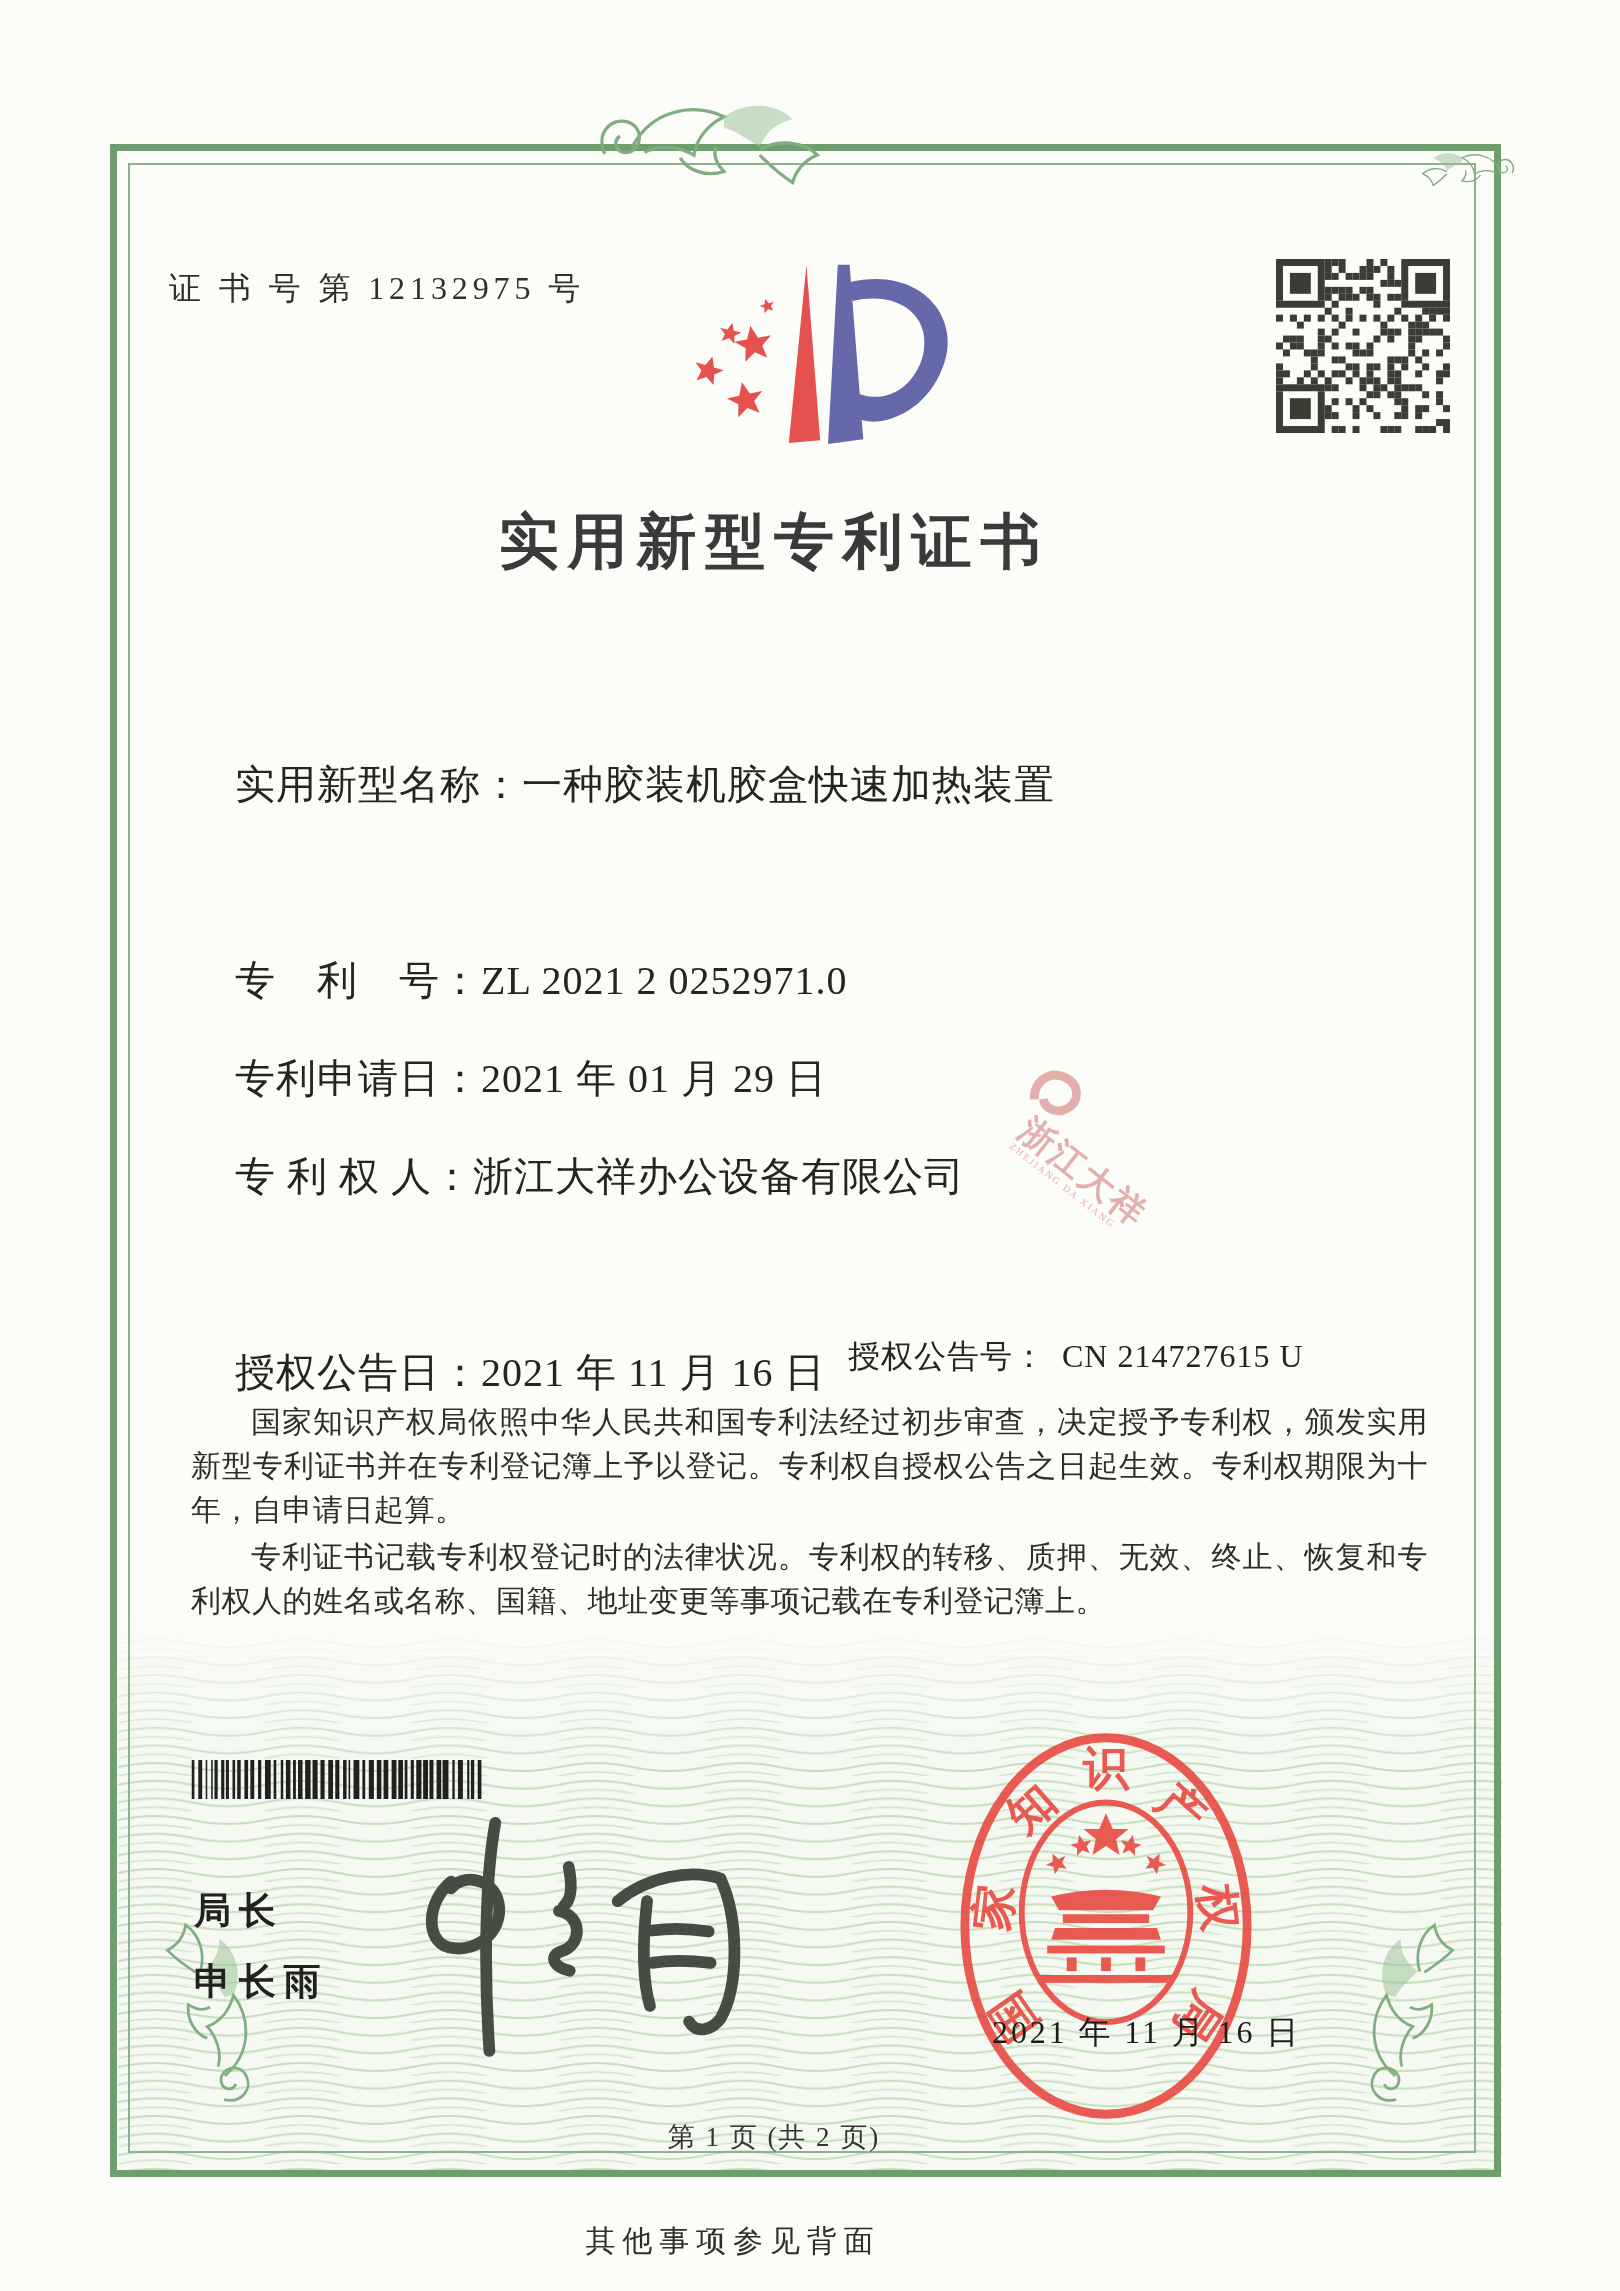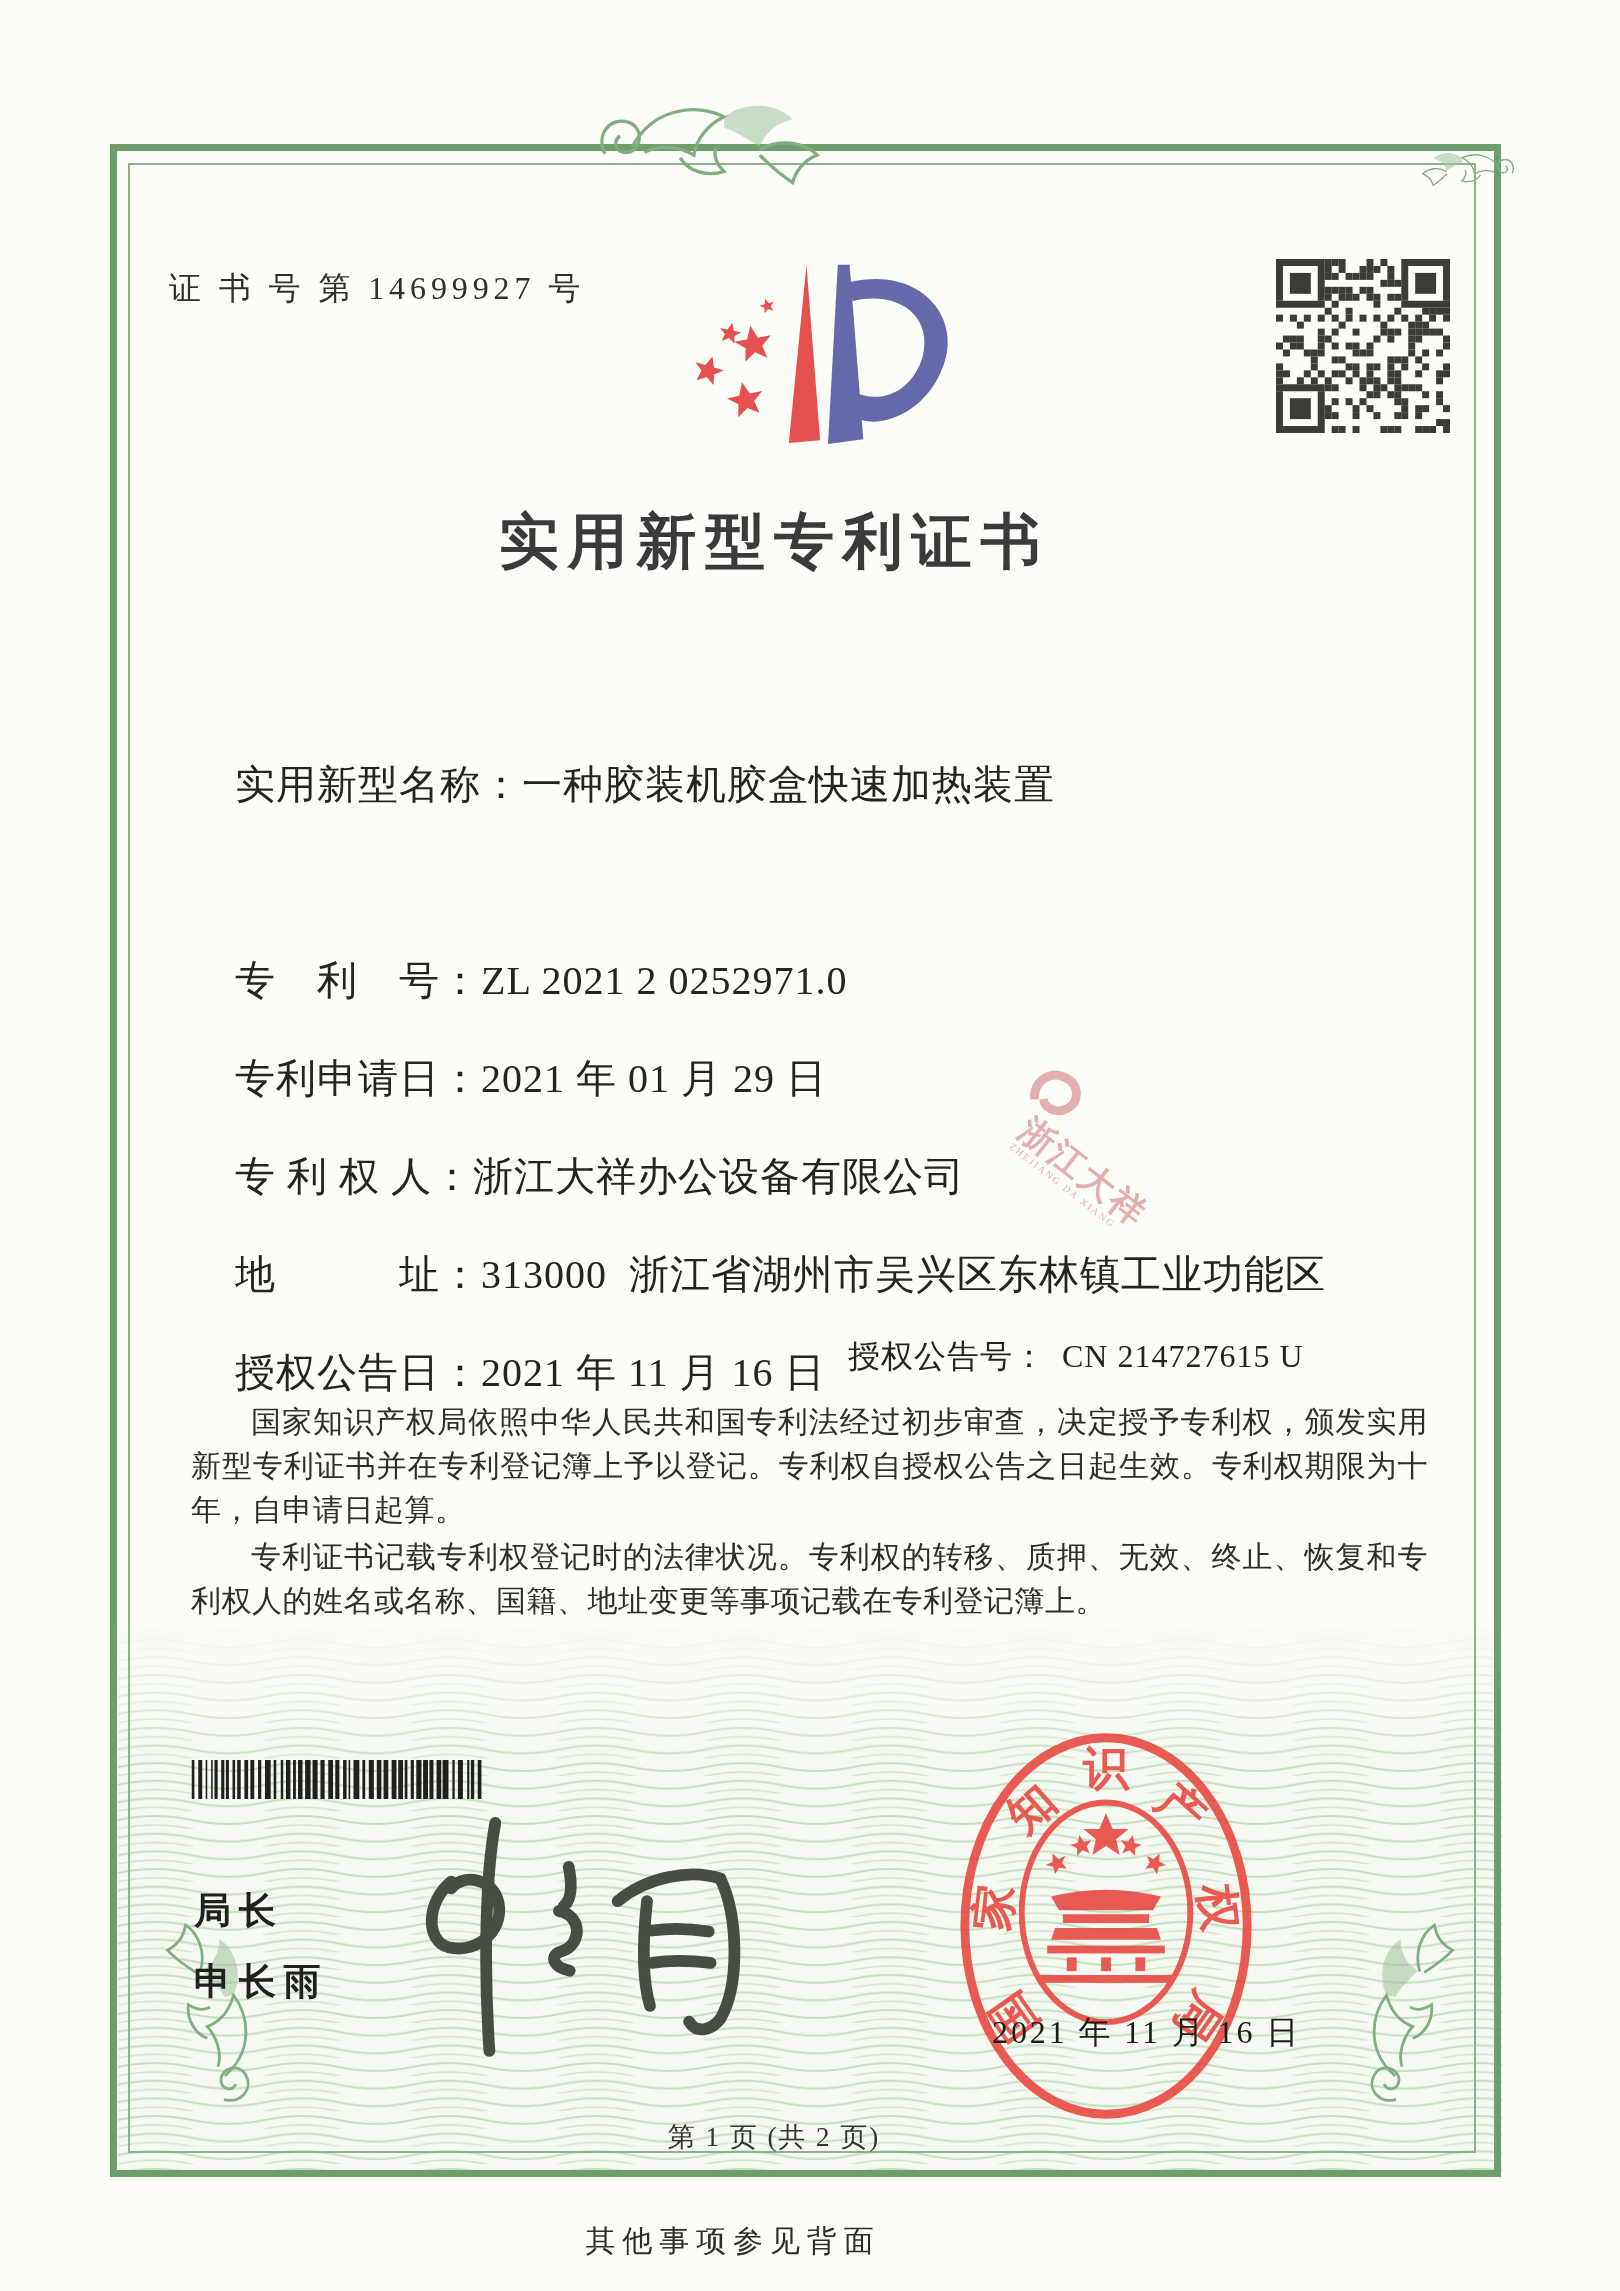--- a/index.html
+++ b/index.html
@@ -80,21 +80,21 @@
   <svg class="abs" style="left:1417px;top:135px;z-index:2;transform:scaleX(-1)" width="98" height="65" viewBox="0 0 170 70">
       <use href="#flourish"></use>
     </svg>
   <svg class="abs" style="left:1306px;top:1965px;z-index:2;transform:rotate(-78deg)" width="196" height="84" viewBox="0 0 170 70">
       <use href="#flourish"></use>
     </svg>
   <svg class="abs" style="left:118px;top:1965px;z-index:2;transform:rotate(78deg) scaleX(-1)" width="196" height="84" viewBox="0 0 170 70">
       <use href="#flourish"></use>
     </svg>
 
-  <div class="abs certno">证 书 号 第 14699927 号</div>
+  <div class="abs certno">证 书 号 第 12132975 号</div>
 
   <svg class="abs" style="left:681px;top:245px;z-index:3" width="294" height="208" viewBox="0 0 300 212">
     <g fill="#e4514e">
       <use href="#st" transform="translate(88,62) scale(0.38) rotate(-15)"></use>
       <use href="#st" transform="translate(50,90) scale(0.55) rotate(12)"></use>
       <use href="#st" transform="translate(74,101) scale(0.95) rotate(-10)"></use>
       <use href="#st" transform="translate(28,128) scale(0.75) rotate(16)"></use>
       <use href="#st" transform="translate(66,158) scale(0.92) rotate(-12)"></use>
       <path d="M128,20 L110,202 L142,199 Z"></path>
     </g>
@@ -321,23 +321,20 @@
   </div>
   <div class="abs row" style="top:906px">
     <span class="lbl">专　利　号：</span><span class="val">ZL 2021 2 0252971.0</span>
   </div>
   <div class="abs row" style="top:1004px">
     <span class="lbl">专利申请日：</span><span class="val">2021 年 01 月 29 日</span>
   </div>
   <div class="abs row" style="top:1102px">
     <span class="lbl">专 利 权 人：</span><span class="val">浙江大祥办公设备有限公司</span>
   </div>
-  <div class="abs row" style="top:1200px">
-    <span class="lbl">地　　　址：</span><span class="val">313000  浙江省湖州市吴兴区东林镇工业功能区</span>
-  </div>
   <div class="abs row" style="top:1298px">
     <span class="lbl">授权公告日：</span><span class="val">2021 年 11 月 16 日</span>
   </div>
   <div class="abs grant2" style="top:1298px">
     <span class="lbl">授权公告号：</span><span class="val">CN 214727615 U</span>
   </div>
 
   <div class="abs wm" style="left:990px;top:1115px;width:235px">
     <svg width="53" height="53" viewBox="0 0 54 54" style="margin-left:5.9px">
       <path d="M14,44 C2,30 8,10 26,7 C42,4 52,18 46,31 C41,42 28,45 21,38" fill="none" stroke="#de9d99" stroke-width="9"></path>

